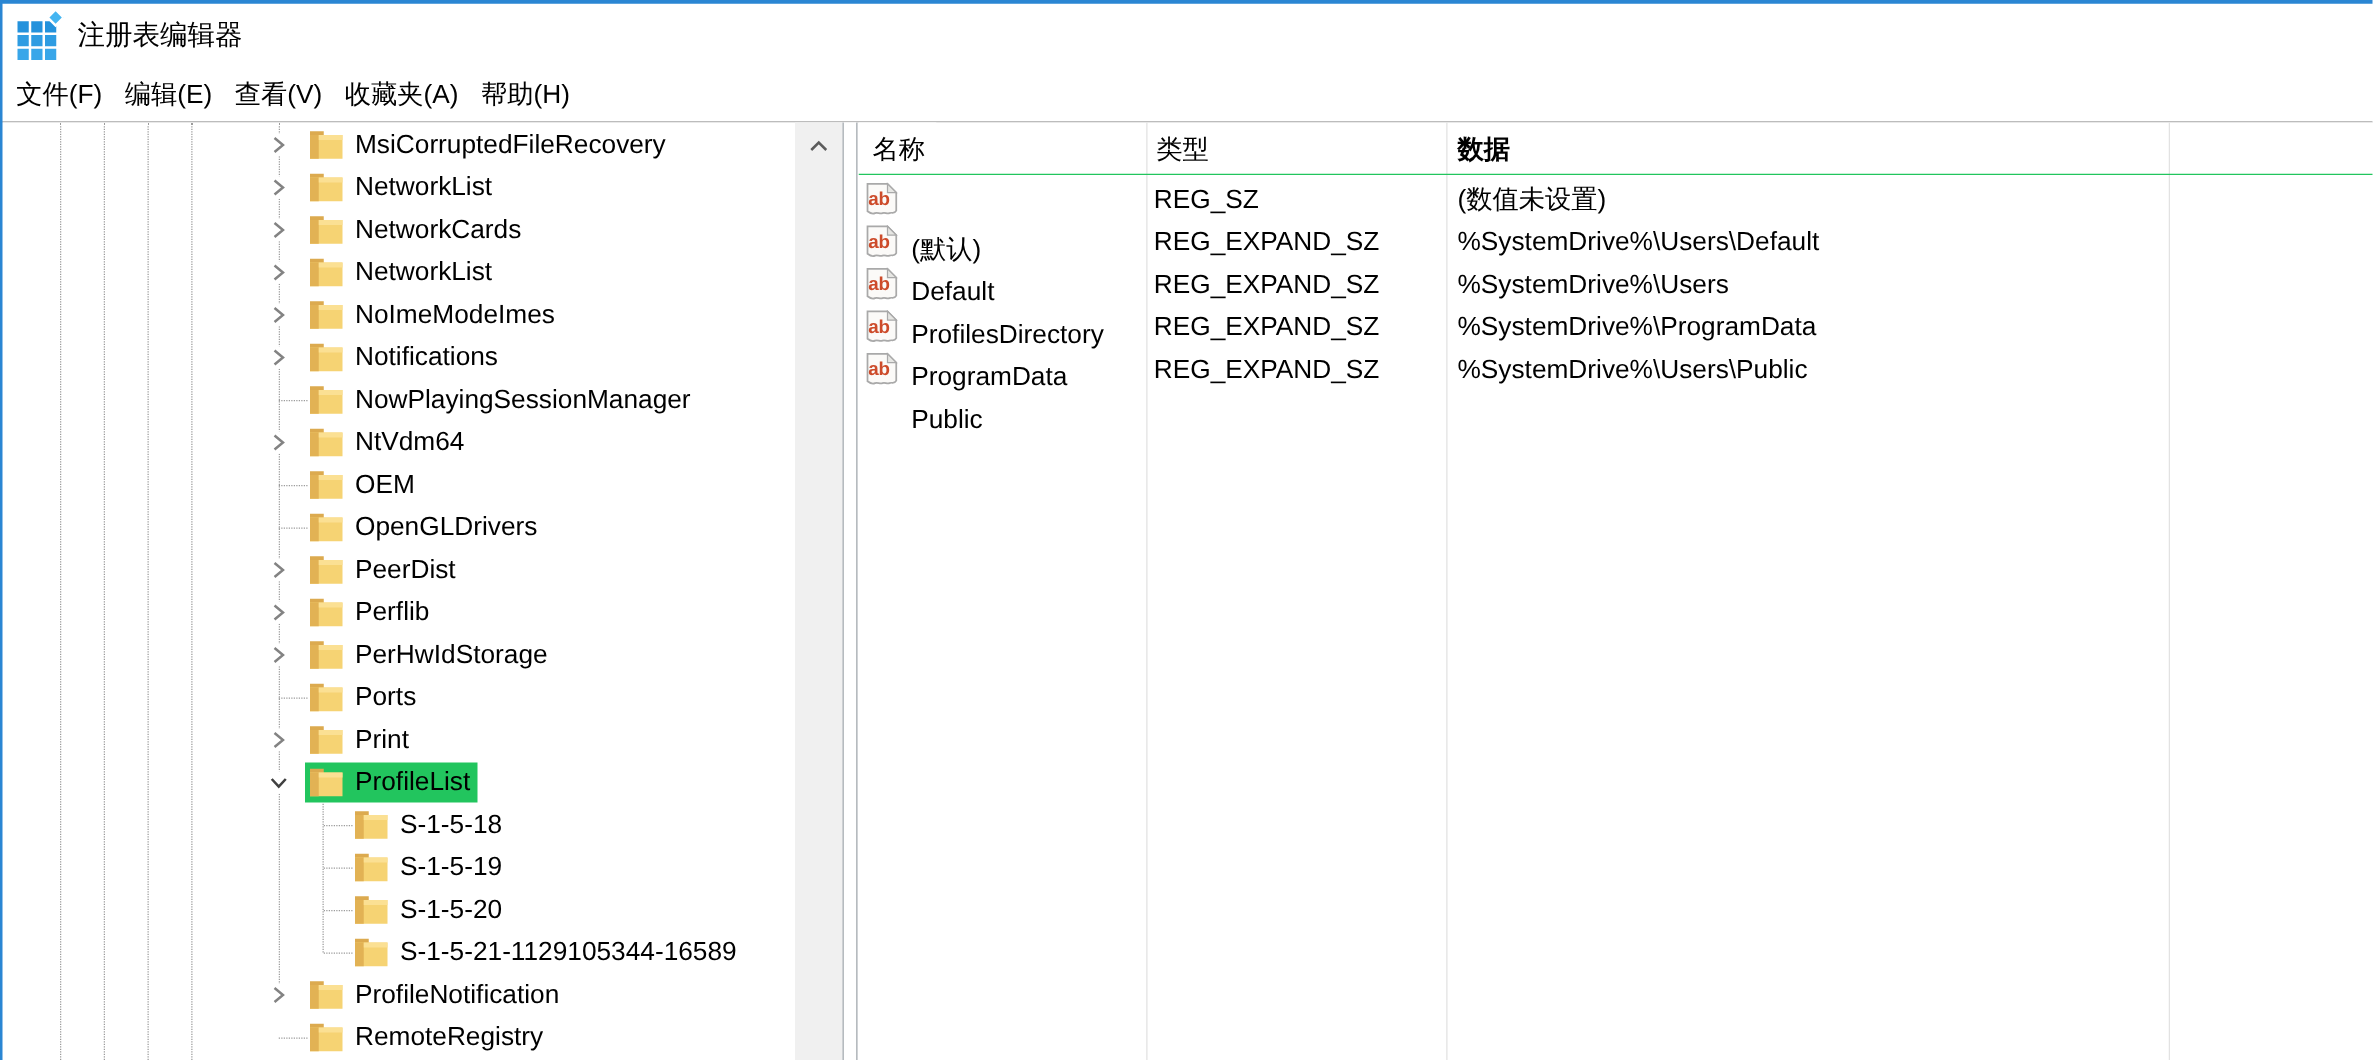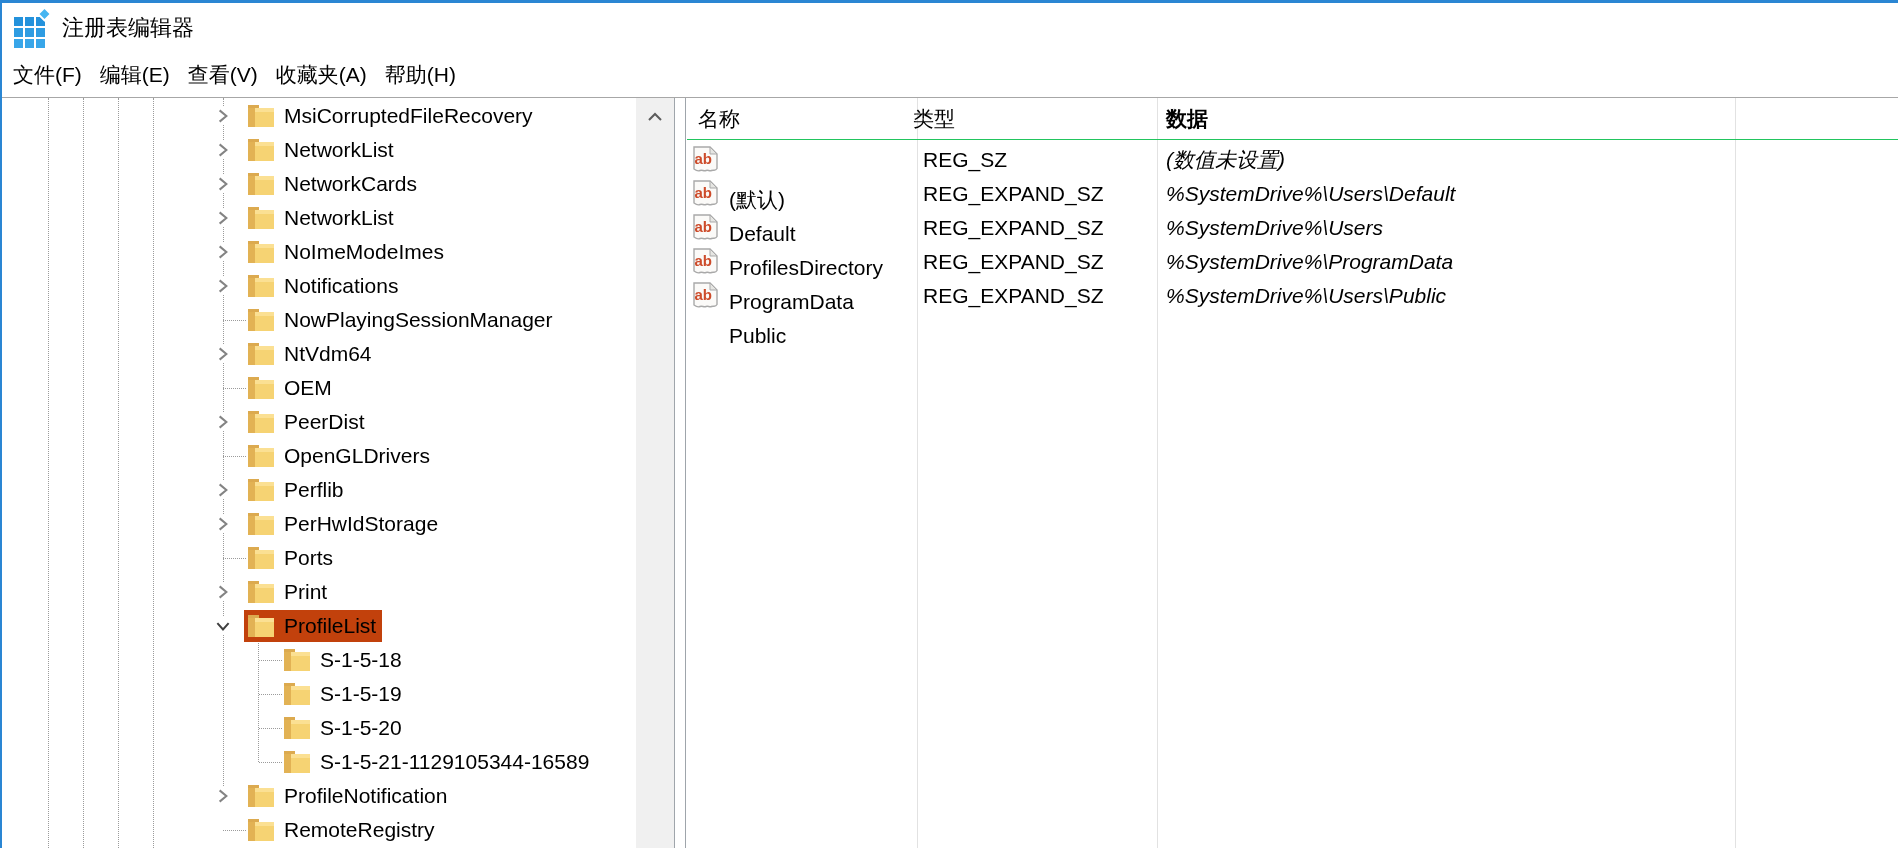--- a/index.html
+++ b/index.html
@@ -27,42 +27,42 @@
   .guide.gchild{left:256px;top:545px;bottom:auto;height:119px;}
 
   .tree-rows{position:absolute;top:1px;left:0;width:100%;}
   .tree-row{height:34px;display:flex;align-items:center;white-space:nowrap;}
   .tree-row.lvl0{padding-left:206px;}
   .tree-row.lvl1{padding-left:242px;}
   .expander{width:30px;height:34px;flex:0 0 30px;position:relative;display:flex;align-items:center;justify-content:center;}
   .chev{background:#fff;}
   .connector{position:absolute;left:15px;right:-8px;top:50%;height:0;border-top:1px dotted #9b9b9b;}
   .row-content{display:flex;align-items:center;margin-left:6px;padding:3px 6px 3px 2px;gap:8px;}
-  .row-content.selected{background:#c2410c;}
+  .row-content.selected{background:#22c55e;}
   .tree-label{font-size:21px;}
 
   
   .scrollbar{position:absolute;left:636px;top:98px;width:38px;height:750px;background:#f0f0f0;}
   .scroll-up{height:38px;display:flex;align-items:center;justify-content:center;}
 
   .pane-gap{position:absolute;left:674px;top:98px;width:12px;height:750px;background:#fff;
     border-left:1px solid #9fa5ab;border-right:1px solid #9fa5ab;box-sizing:border-box;}
 
   
   .list-pane{position:absolute;left:687px;top:98px;right:0;height:750px;background:#fff;}
   .col-sep{position:absolute;top:0;bottom:0;width:0;border-left:1px solid #e2e2e2;}
   .col-sep.s1{left:230px;} .col-sep.s2{left:470px;} .col-sep.s3{left:1048px;}
   .list-header{position:absolute;top:0;left:0;right:0;height:41px;border-bottom:1px solid #22c55e;}
   .hcell{position:absolute;top:50%;transform:translateY(-50%);font-size:21px;white-space:nowrap;}
-  .hcell.h1{left:11px;} .hcell.h2{left:226px;} .hcell.h3{left:479px;font-weight:bold;}
+  .hcell.h1{left:11px;} .hcell.h2{left:238px;} .hcell.h3{left:479px;font-weight:bold;}
   .list-rows{position:absolute;top:45px;left:0;right:0;}
   .list-row{height:34px;position:relative;}
   .cell-icon{position:absolute;left:4px;top:2px;}
   .lcell{position:absolute;top:0;height:34px;line-height:34px;font-size:21px;white-space:nowrap;}
-  .cell-name{left:42px;margin-top:40px;} .cell-type{left:236px;} .cell-data{left:479px;font-style:italic;}
+  .cell-name{left:42px;margin-top:40px;} .cell-type{left:236px;} .cell-data{left:479px;}
 </style>
 </head>
 <body>
 
 <div class="win-border-top"></div>
 <div class="win-border-left"></div>
 
 <div class="titlebar">
   <svg class="app-icon" viewBox="0 0 40 40">
     <g fill="#2492dc">
@@ -243,48 +243,48 @@
         <rect x="2" y="2" width="11" height="6" fill="#dcaa4f"></rect>
         <rect x="2" y="5" width="26" height="19" fill="#f6d373"></rect>
         <rect x="2" y="5" width="7" height="19" fill="#e2b254"></rect>
         <rect x="9" y="5" width="19" height="4" fill="#fbe093"></rect>
       </svg>
       <span class="tree-label">OEM</span>
     </span>
   </div>
       <div class="tree-row lvl0">
     <span class="expander">
+
+      <span class="connector"></span>
+    </span>
+    <span class="row-content">
+      <svg class="folder" width="30" height="26" viewBox="0 0 30 26">
+        <rect x="2" y="2" width="11" height="6" fill="#dcaa4f"></rect>
+        <rect x="2" y="5" width="26" height="19" fill="#f6d373"></rect>
+        <rect x="2" y="5" width="7" height="19" fill="#e2b254"></rect>
+        <rect x="9" y="5" width="19" height="4" fill="#fbe093"></rect>
+      </svg>
+      <span class="tree-label">OpenGLDrivers</span>
+    </span>
+  </div>
+      <div class="tree-row lvl0">
+    <span class="expander">
       <svg class="chev chev-right" width="18" height="18" viewBox="0 0 16 16">
         <polyline points="5,3 11,8 5,13" fill="none" stroke="#838383" stroke-width="1.8"></polyline>
       </svg>
 
     </span>
     <span class="row-content">
       <svg class="folder" width="30" height="26" viewBox="0 0 30 26">
         <rect x="2" y="2" width="11" height="6" fill="#dcaa4f"></rect>
         <rect x="2" y="5" width="26" height="19" fill="#f6d373"></rect>
         <rect x="2" y="5" width="7" height="19" fill="#e2b254"></rect>
         <rect x="9" y="5" width="19" height="4" fill="#fbe093"></rect>
       </svg>
       <span class="tree-label">PeerDist</span>
-    </span>
-  </div>
-      <div class="tree-row lvl0">
-    <span class="expander">
-
-      <span class="connector"></span>
-    </span>
-    <span class="row-content">
-      <svg class="folder" width="30" height="26" viewBox="0 0 30 26">
-        <rect x="2" y="2" width="11" height="6" fill="#dcaa4f"></rect>
-        <rect x="2" y="5" width="26" height="19" fill="#f6d373"></rect>
-        <rect x="2" y="5" width="7" height="19" fill="#e2b254"></rect>
-        <rect x="9" y="5" width="19" height="4" fill="#fbe093"></rect>
-      </svg>
-      <span class="tree-label">OpenGLDrivers</span>
     </span>
   </div>
       <div class="tree-row lvl0">
     <span class="expander">
       <svg class="chev chev-right" width="18" height="18" viewBox="0 0 16 16">
         <polyline points="5,3 11,8 5,13" fill="none" stroke="#838383" stroke-width="1.8"></polyline>
       </svg>
 
     </span>
     <span class="row-content">

